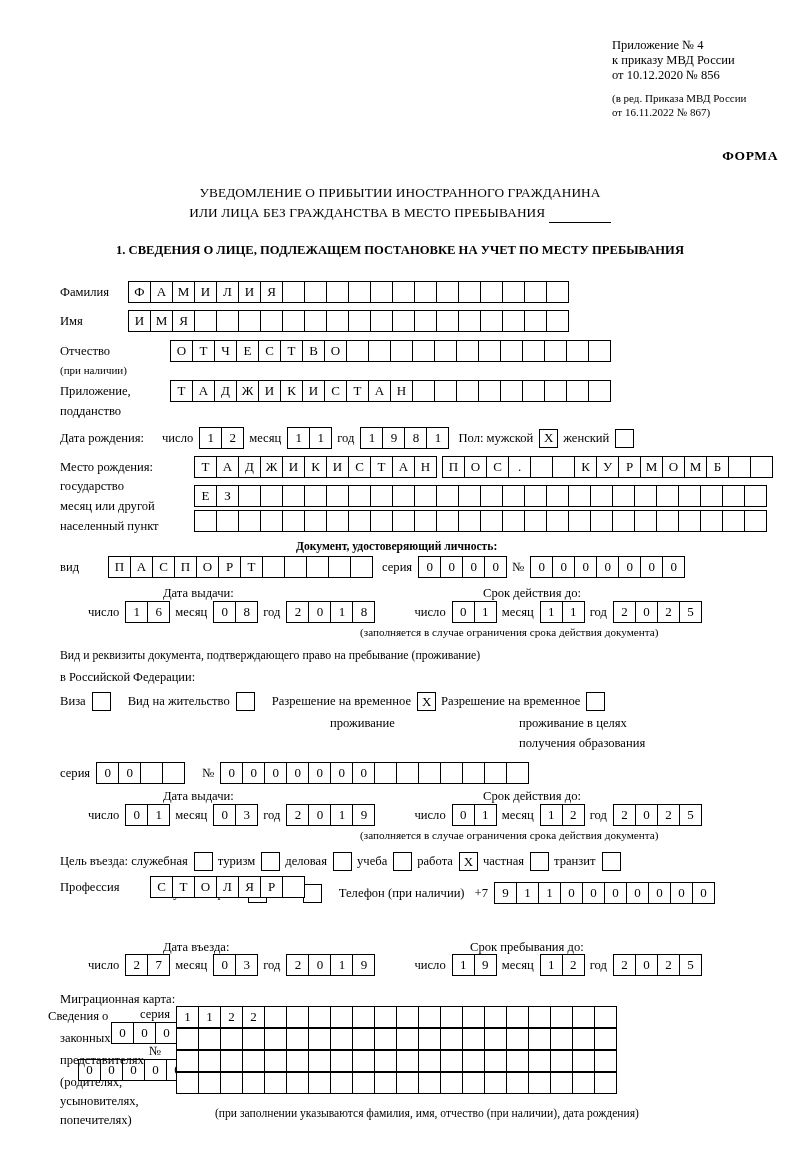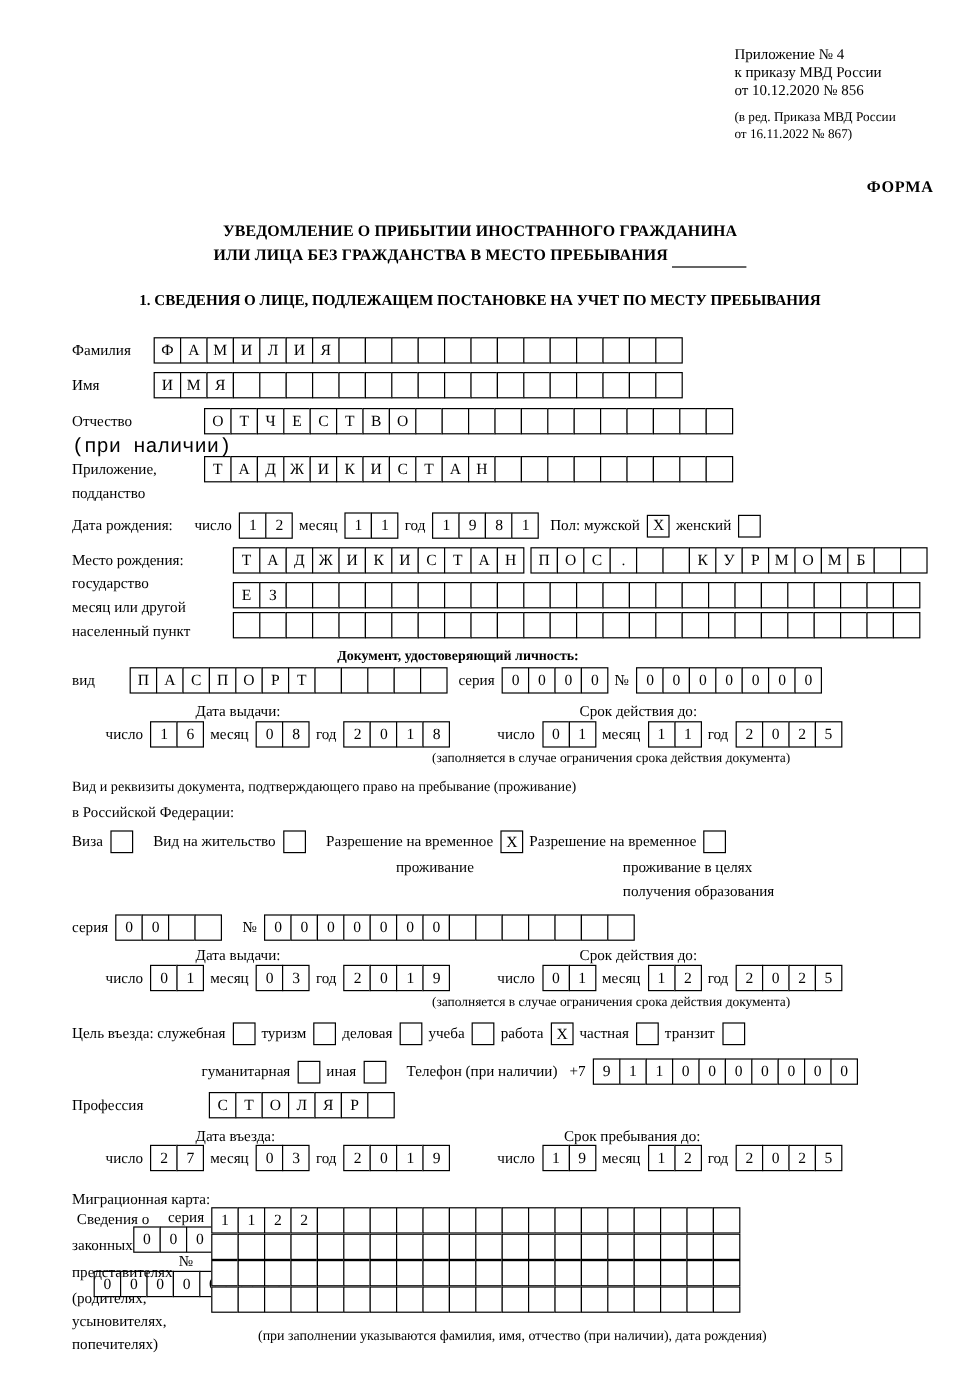--- a/index.html
+++ b/index.html
@@ -19,33 +19,33 @@
     font-size:12.5px;line-height:15px;
   }
   .hdr .small{font-size:11px;line-height:14px;margin-top:8px;}
   .forma{
     position:absolute;right:22px;top:148px;
     font-weight:bold;font-size:13.5px;letter-spacing:.6px;
   }
 
   .title{
     position:absolute;left:0;top:183px;width:800px;text-align:center;
-    font-weight:bold;font-size:13.3px;line-height:20px;letter-spacing:.1px;
+    font-weight:normal;font-size:13.3px;line-height:20px;letter-spacing:.1px;
   }
   .title .ul{display:inline-block;width:62px;border-bottom:1px solid #000;height:14px;vertical-align:bottom;}
 
   .sect1{
     position:absolute;left:0;top:243px;width:800px;text-align:center;
     font-weight:bold;font-size:12.6px;
   }
 
   
   .row{position:absolute;display:flex;align-items:center;}
   .lbl{font-size:12.6px;white-space:nowrap;}
-  .lbl.small{font-size:17px;font-family:Liberation Mono, monospace;}
+  .lbl.small{font-size:11px;}
   .lbl.b{font-weight:bold;}
 
   
   .boxes{display:flex;}
   .bx{
     width:23px;height:22px;
     border:1px solid #000;
     margin-right:-1px;
     display:flex;align-items:center;justify-content:center;
     font-size:13px;font-family:"Liberation Serif",serif;
@@ -319,21 +319,21 @@
         <div class="bx"></div>
         <div class="bx"></div>
         <div class="bx"></div>
         <div class="bx"></div>
         <div class="bx"></div>
         <div class="bx"></div>
       </div>
   </div>
   <div class="lbl" style="position:absolute;left:60px;top:519px">населенный пункт</div>
 
-  <div class="lbl b" style="position:absolute;left:281px;top:540px;font-size:11.6px">Документ, удостоверяющий личность:</div>
+  <div class="lbl b" style="position:absolute;left:296px;top:540px;font-size:11.6px">Документ, удостоверяющий личность:</div>
 
   <div class="row" style="left:60px;top:556px;">
     <div class="lbl" style="width:48px">вид</div>
     <div class="boxes">
         <div class="bx">П</div>
         <div class="bx">А</div>
         <div class="bx">С</div>
         <div class="bx">П</div>
         <div class="bx">О</div>
         <div class="bx">Р</div>
@@ -603,21 +603,21 @@
         <div class="bx">0</div>
         <div class="bx">0</div>
         <div class="bx">0</div>
         <div class="bx">0</div>
         <div class="bx">0</div>
         <div class="bx">0</div>
         <div class="bx">0</div>
       </div>
   </div>
 
-  <div class="row" style="left:60px;top:910px;gap:24px;">
+  <div class="row" style="left:60px;top:876px;">
     <div class="lbl" style="width:90px">Профессия</div>
     <div class="boxes">
         <div class="bx">С</div>
         <div class="bx">Т</div>
         <div class="bx">О</div>
         <div class="bx">Л</div>
         <div class="bx">Я</div>
         <div class="bx">Р</div>
         <div class="bx"></div>
       </div>
@@ -691,21 +691,21 @@
         <div class="bx">0</div>
         <div class="bx">0</div>
         <div class="bx">0</div>
         <div class="bx">0</div>
         <div class="bx">0</div>
         <div class="bx">0</div>
         <div class="bx">0</div>
       </div>
   </div>
 
-  <div class="lbl" style="position:absolute;left:64px;top:1009px">Сведения о</div>
+  <div class="lbl" style="position:absolute;left:48px;top:1009px">Сведения о</div>
   <div class="lbl" style="position:absolute;left:60px;top:1031px">законных</div>
   <div class="lbl" style="position:absolute;left:60px;top:1053px">представителях</div>
   <div class="lbl" style="position:absolute;left:60px;top:1075px">(родителях,</div>
   <div class="lbl" style="position:absolute;left:60px;top:1094px">усыновителях,</div>
   <div class="lbl" style="position:absolute;left:60px;top:1113px">попечителях)</div>
 
   <div class="row" style="left:176px;top:1006px;">
     <div class="boxes">
         <div class="bx">1</div>
         <div class="bx">1</div>

